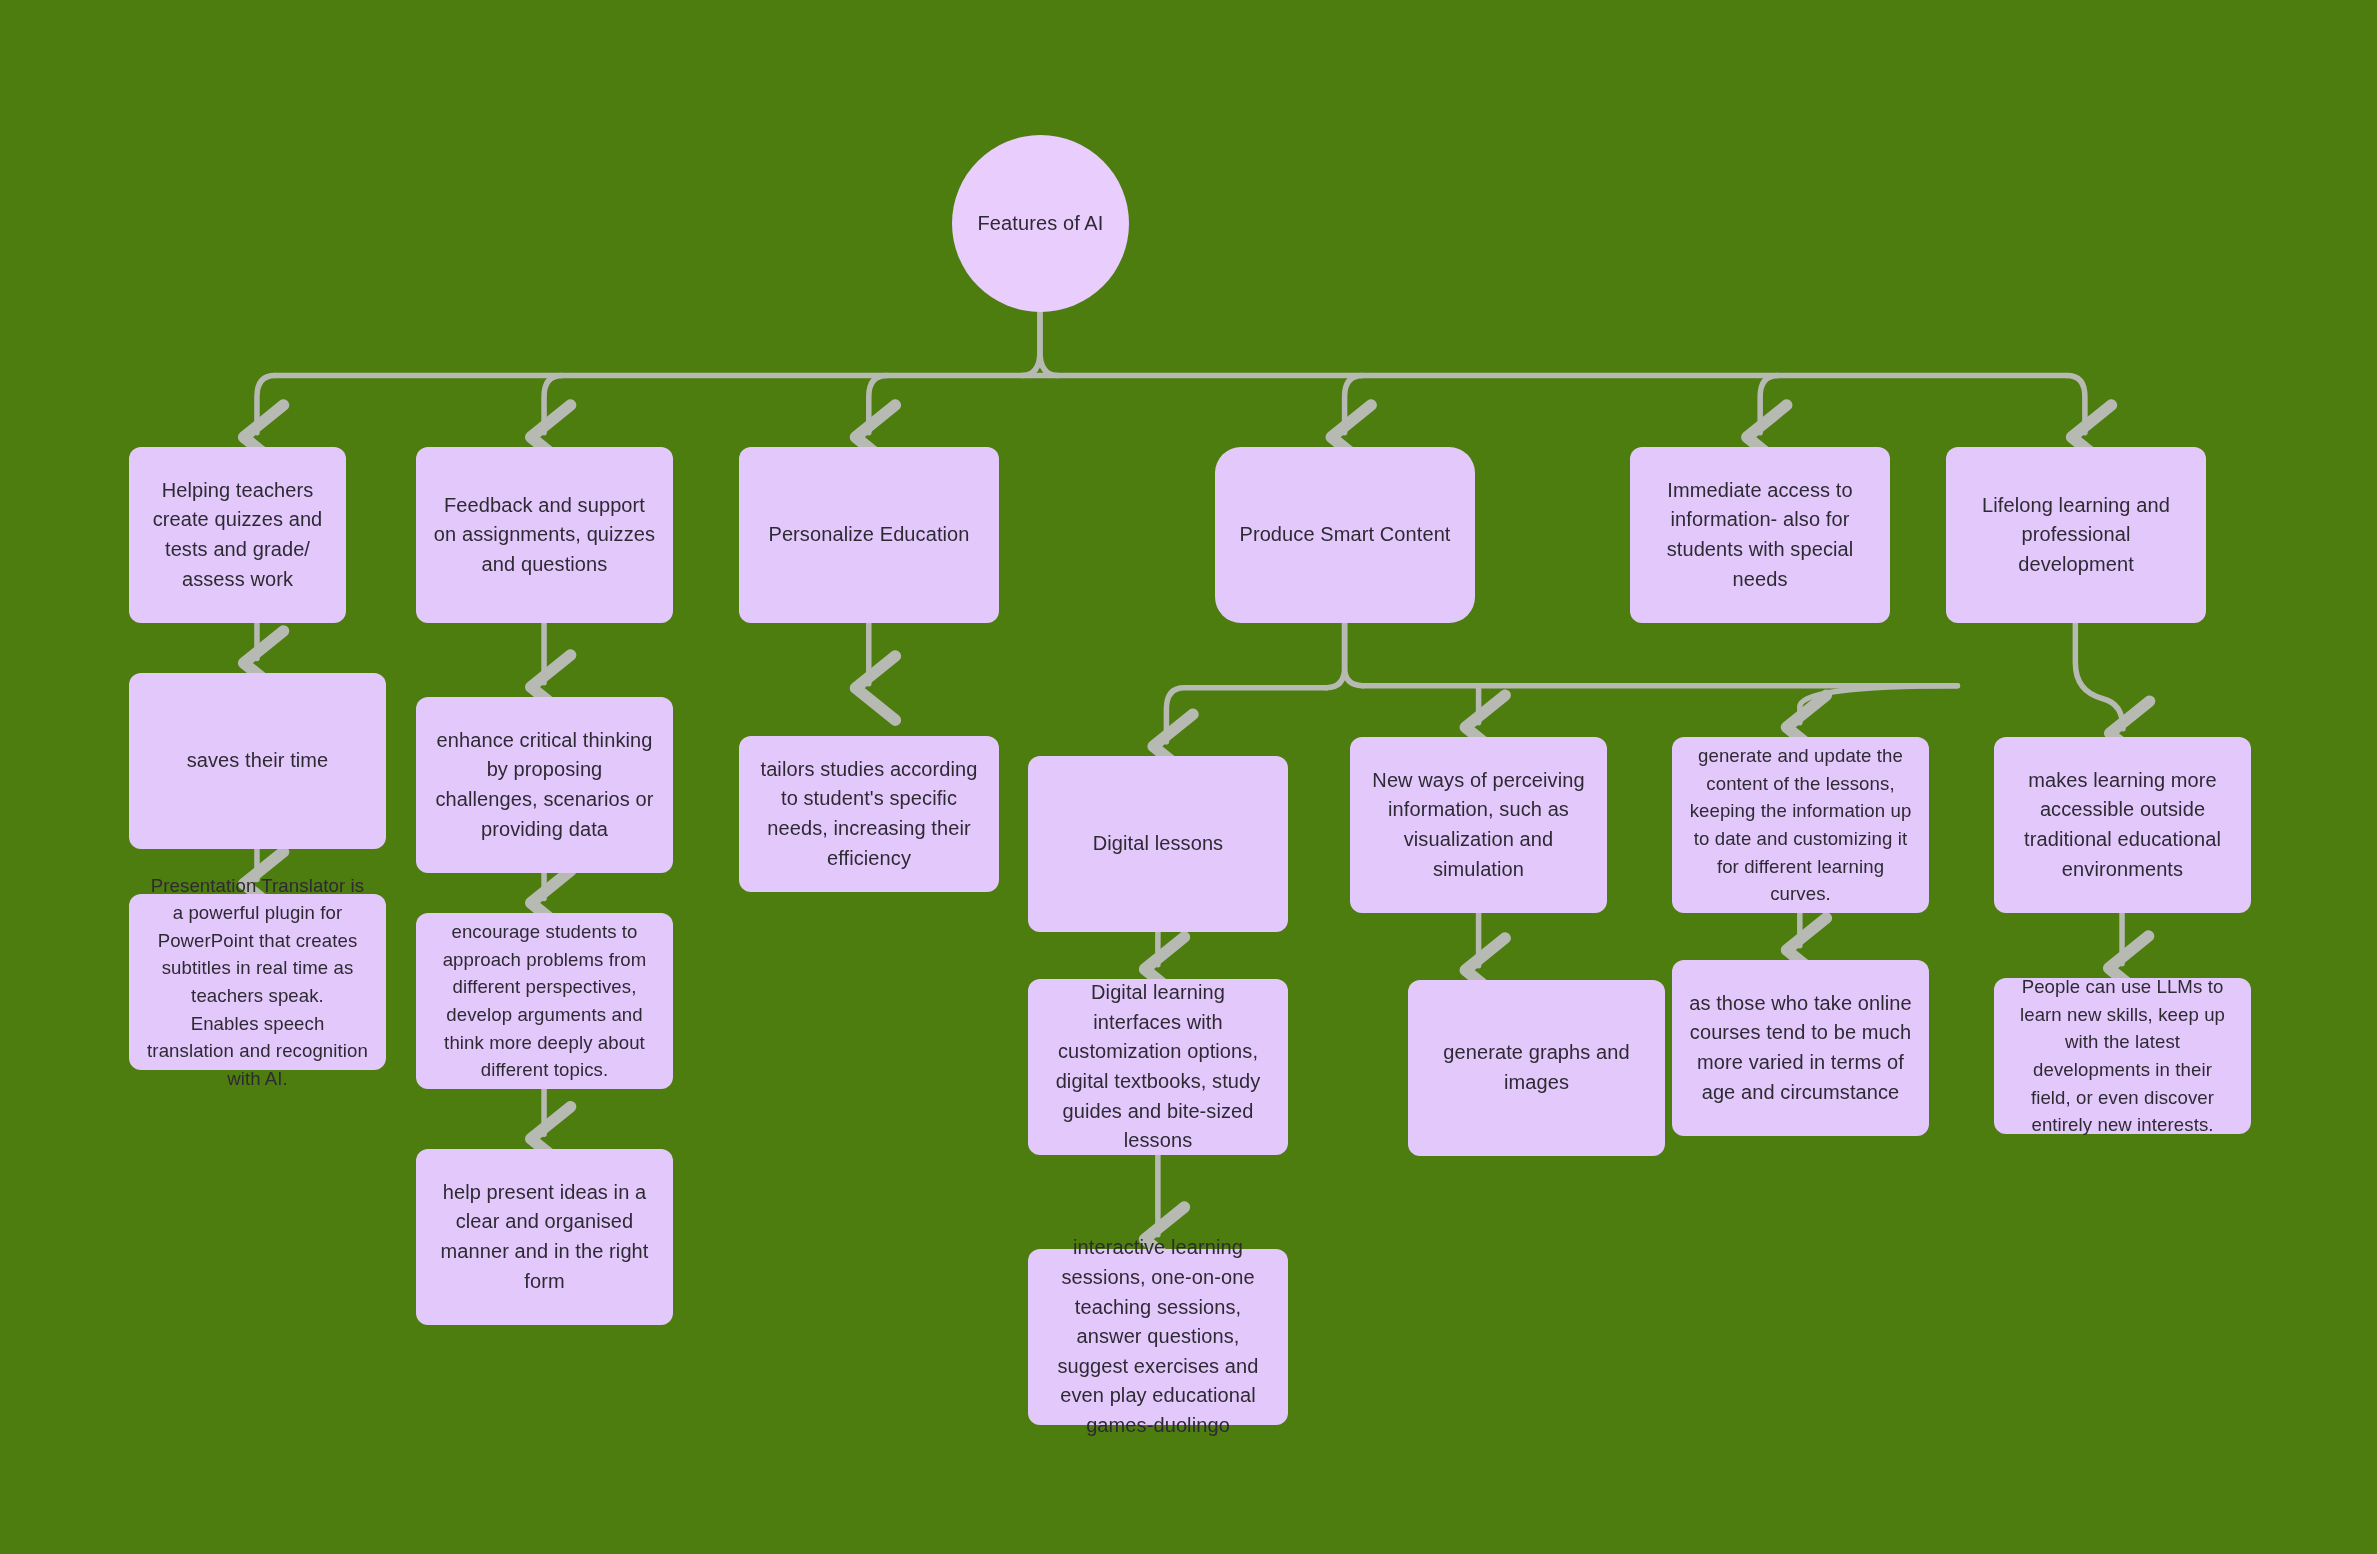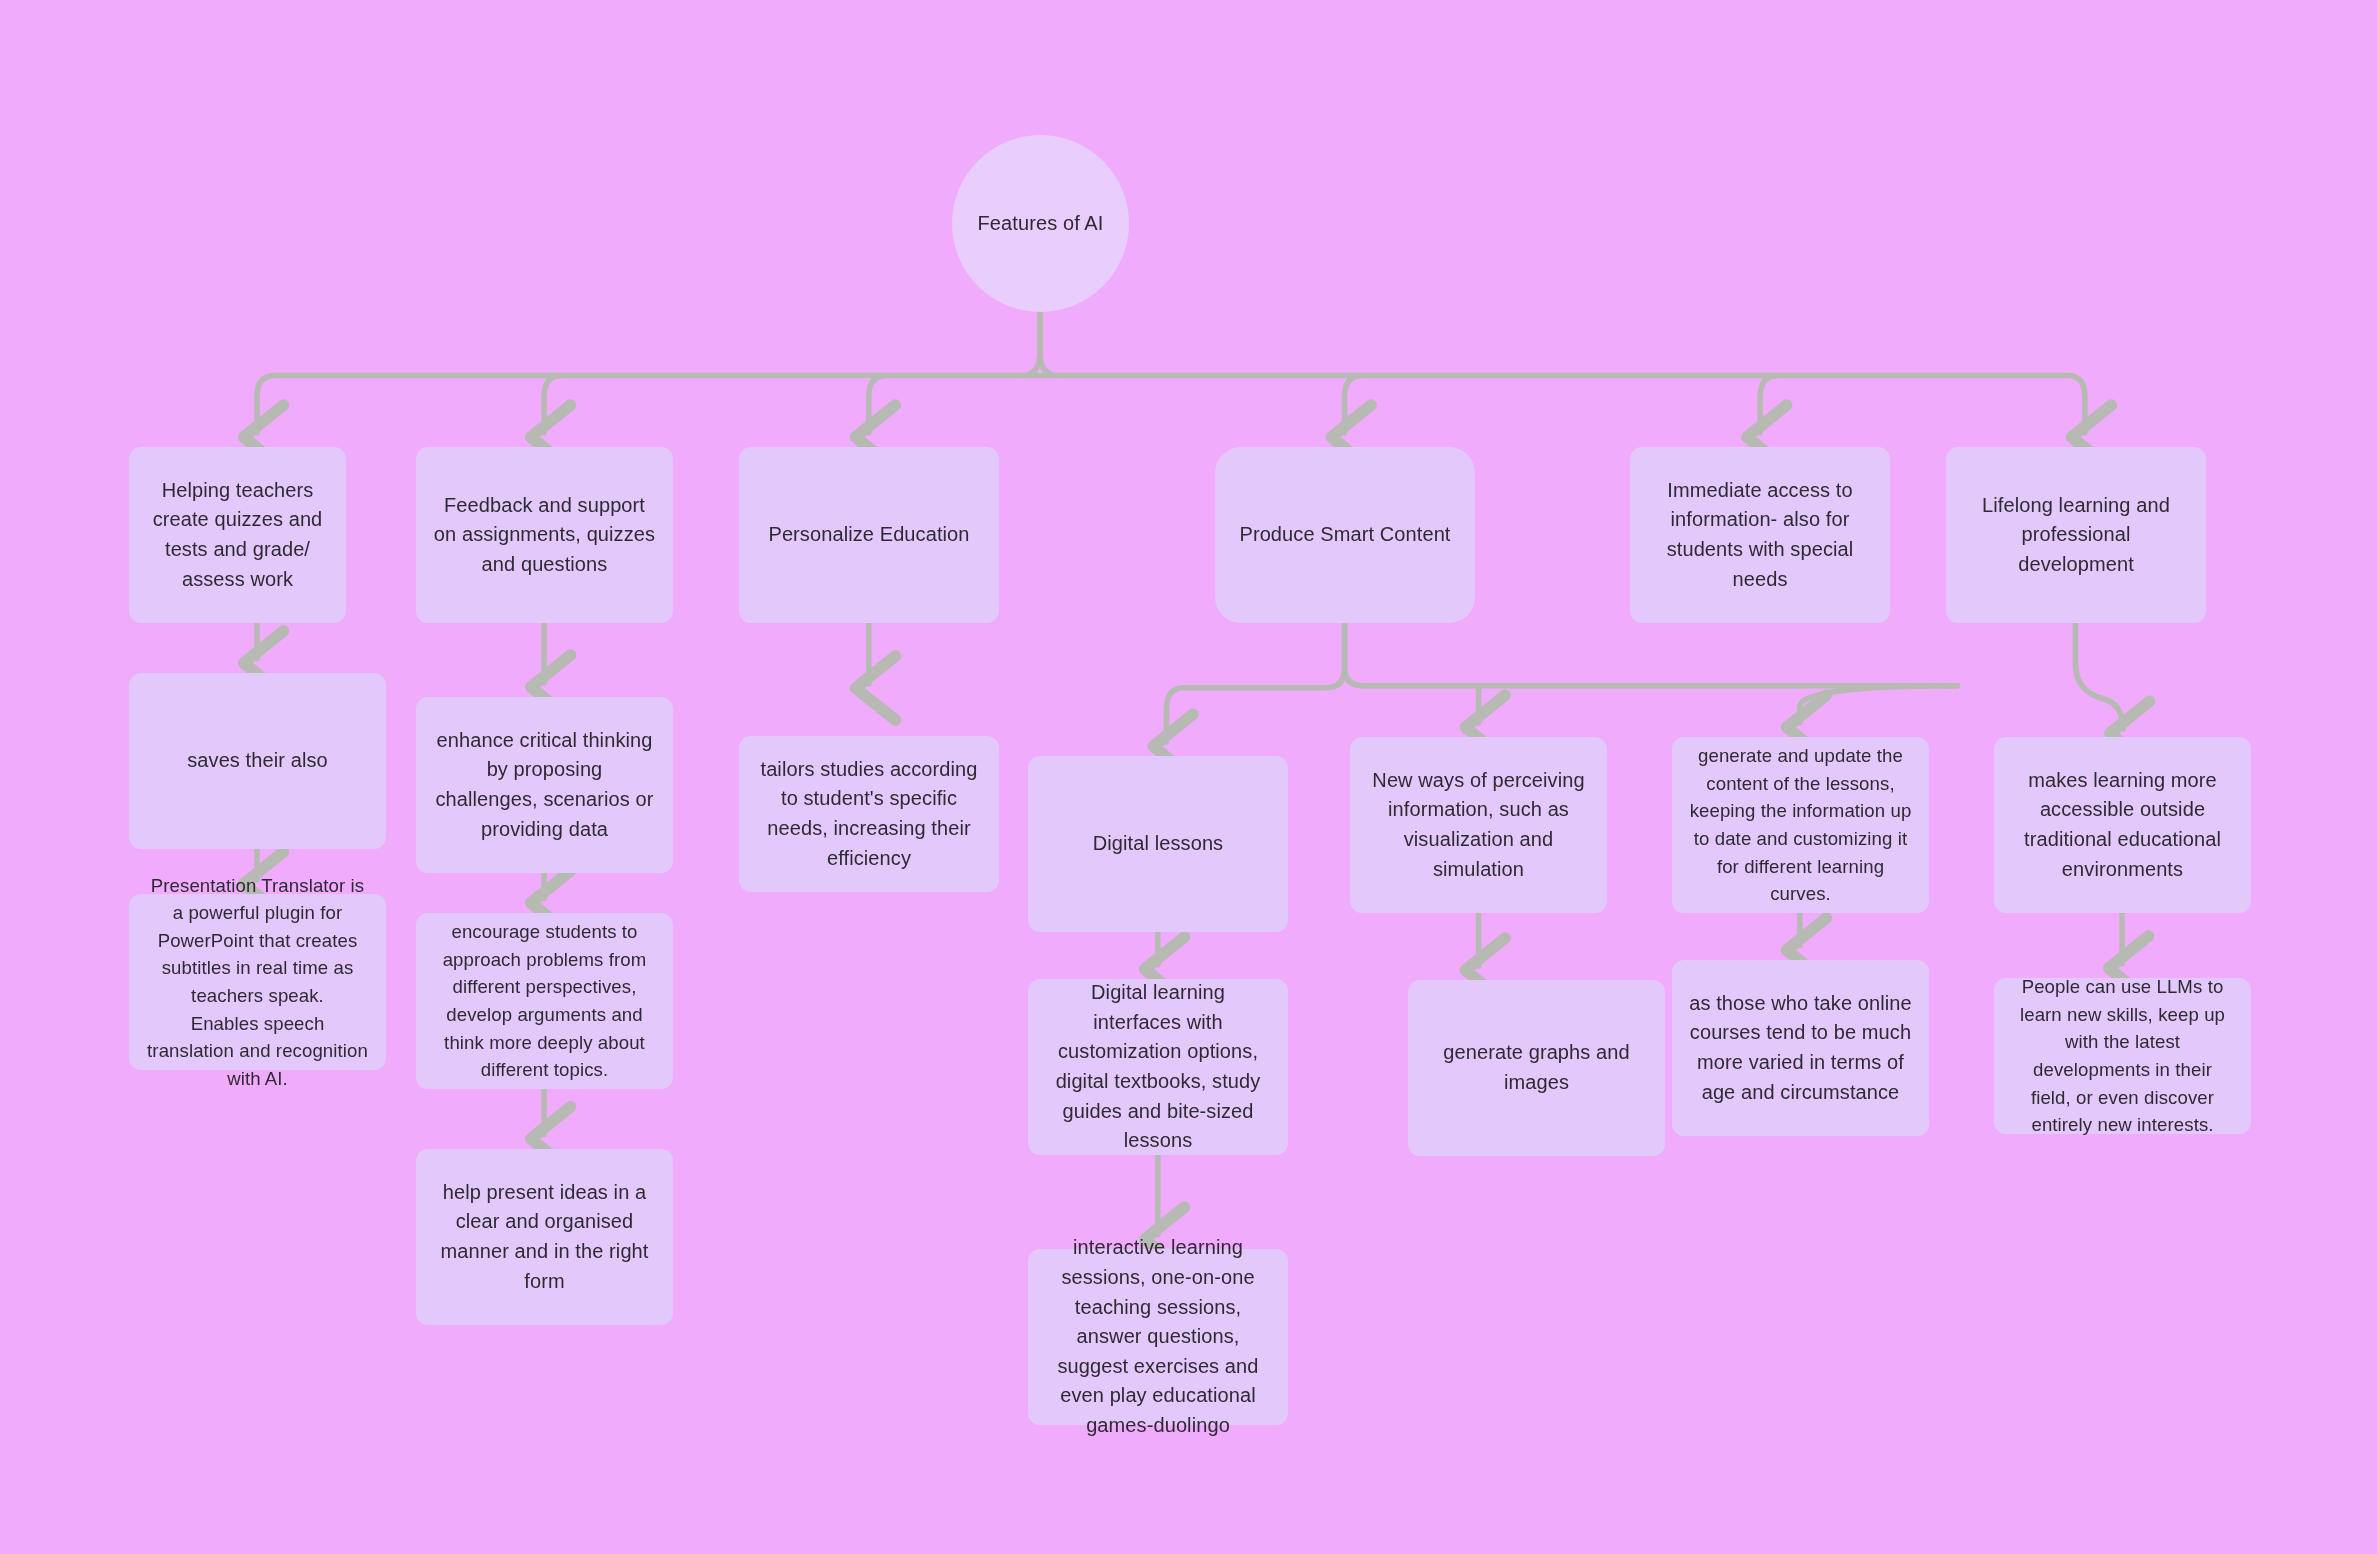--- a/index.html
+++ b/index.html
@@ -5,21 +5,21 @@
 <style>
   html, body {
     margin: 0;
     padding: 0;
     background: #4d6a72;
   }
   #canvas {
     position: relative;
     width: 2377px;
     height: 1554px;
-    background: #f0abfc;
+    background: #4d7c0f;
     overflow: hidden;
     font-family: "Liberation Sans", "DejaVu Sans", sans-serif;
   }
   #edges {
     position: absolute;
     left: 0;
     top: 0;
     width: 2377px;
     height: 1554px;
     pointer-events: none;
@@ -107,21 +107,21 @@
 
   <div class="node root" style="left:952px; top:135px; width:177px; height:177px;">
     <span class="node-text">Features of AI</span>
   </div>
 
   <div class="node" style="left:129px; top:447px; width:217px; height:176px;">
     <span class="node-text">Helping teachers create quizzes and tests and grade/ assess work</span>
   </div>
 
   <div class="node" style="left:129px; top:673px; width:257px; height:176px;">
-    <span class="node-text">saves their also</span>
+    <span class="node-text">saves their time</span>
   </div>
 
   <div class="node" style="left:129px; top:894px; width:257px; height:176px; font-size:18.6px;">
     <span class="node-text">Presentation Translator is a powerful plugin for PowerPoint that creates subtitles in real time as teachers speak.
 Enables speech translation and recognition with AI.</span>
   </div>
 
   <div class="node" style="left:416px; top:447px; width:257px; height:176px;">
     <span class="node-text">Feedback and support on assignments, quizzes and questions</span>
   </div>

